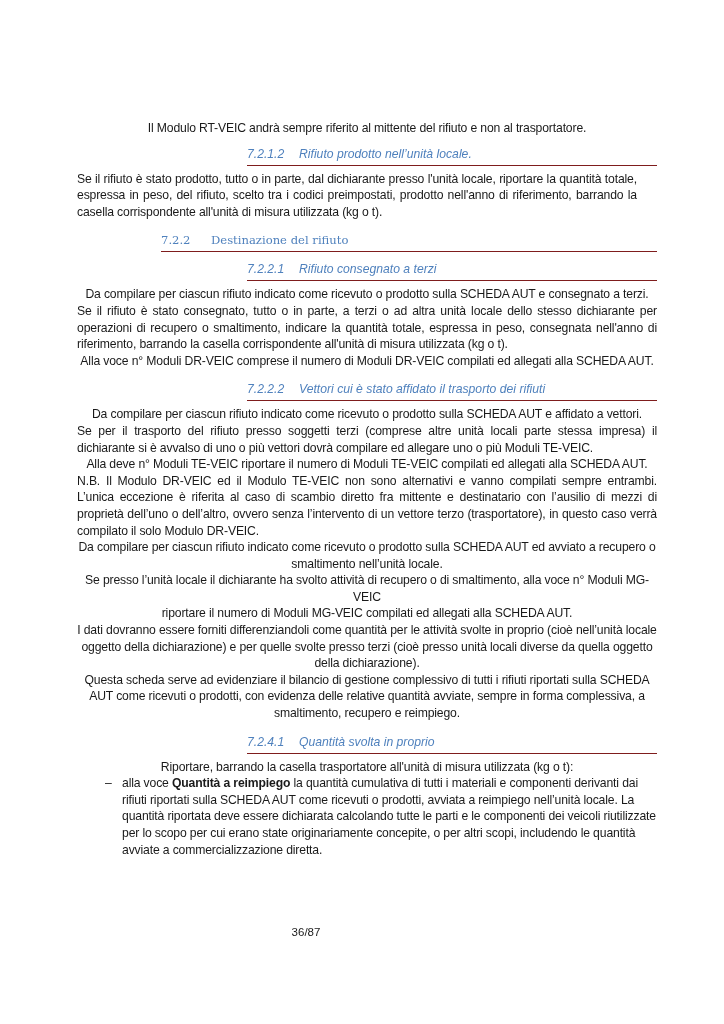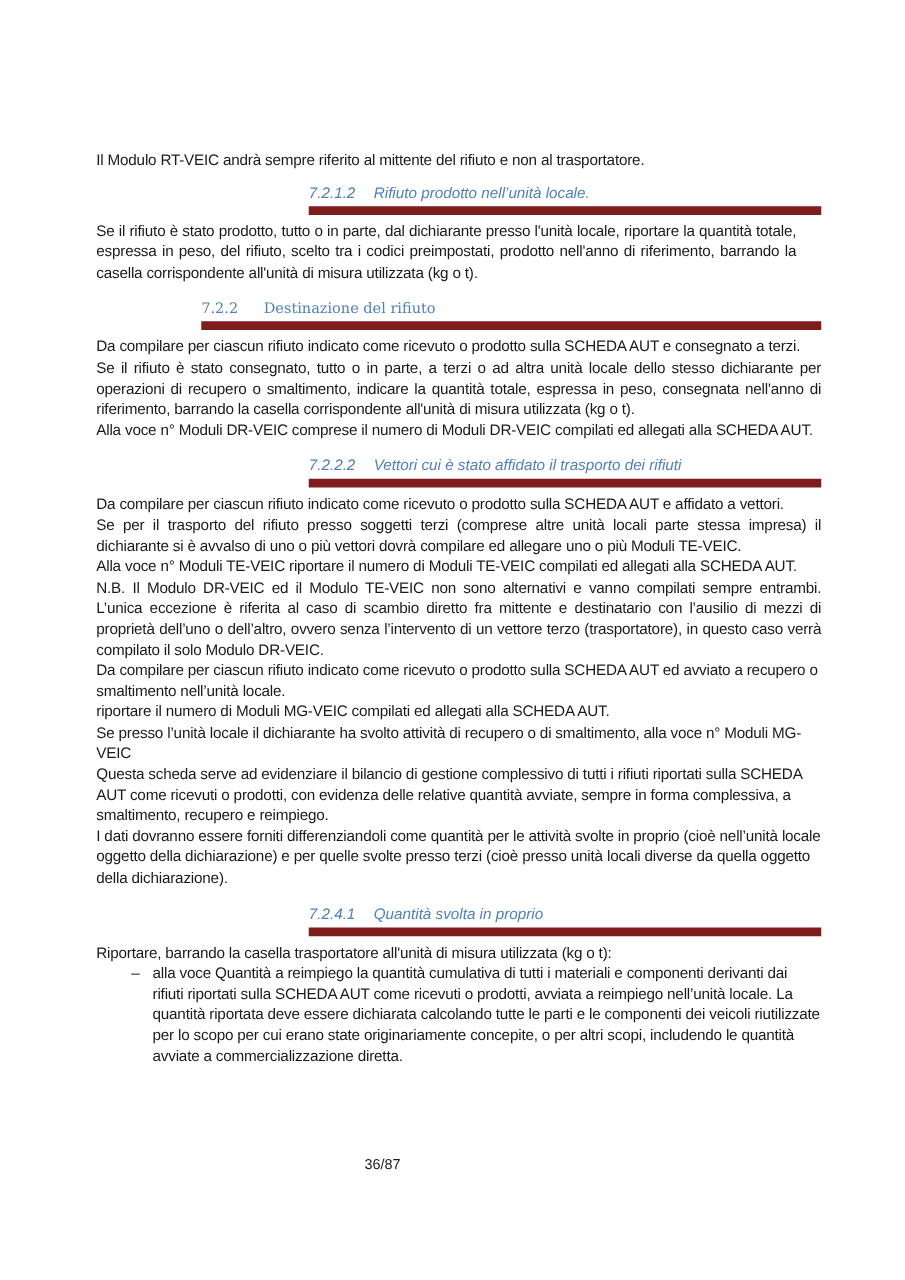--- a/index.html
+++ b/index.html
@@ -2,72 +2,75 @@
 <html><head>
   <meta charset="utf-8">
   <style>
     html, body { margin: 0; padding: 0; background: #ffffff; }
     body { width: 724px; height: 1024px; position: relative; overflow: hidden; }
     .page {
       position: absolute; left: 0; top: 0; width: 724px; height: 1024px; background: #ffffff;
       font-family: "Liberation Sans", sans-serif; color: #1a1a1a;
     }
     .content { position: absolute; left: 77px; top: 120px; width: 580px; }
-    p, .line { margin: 0; font-size: 12.2px; line-height: 16.6px; letter-spacing: -0.15px; }
+    p, .line { margin: 0; font-size: 12.2px; line-height: 16.6px; letter-spacing: -0.15px; text-align: center; }
     .justify { text-align: justify; }
     .heading {
       color: #4f81bd; font-size: 12.2px; line-height: 16px;
-      border-bottom: 7px solid #7f1d1d; padding-bottom: 3px; margin-top: 9px; margin-bottom: 5px;
+      border-bottom: 1px solid #7f1d1d; padding-bottom: 3px; margin-top: 9px; margin-bottom: 5px;
     }
     .heading .num { display: inline-block; width: 52px; }
     .h3 { margin-left: 170px; font-style: italic; }
     .h2 { margin-left: 84px; font-family: "DejaVu Serif", serif; font-size: 11.6px; }
     .h2 .num { width: 50px; }
     .h3-serif { margin-left: 170px; font-family: "DejaVu Serif", serif; font-size: 11.6px; }
     ul.dash { list-style: none; margin: 0; padding: 0 0 0 28px; }
     ul.dash li { position: relative; padding-left: 17px; font-size: 12.2px; line-height: 16.6px; letter-spacing: -0.15px; }
     ul.dash li .bullet { position: absolute; left: 0; top: 0; }
-    b { font-weight: normal; text-align: center; }
+    b { font-weight: bold; text-align: center; }
     .pagenum { position: absolute; left: 0; width: 612px; top: 926px; text-align: center; font-size: 11.5px; color: #1a1a1a; }
   </style>
 </head>
 <body>
 
 <div class="page">
   <div class="content">
 
     <p>Il Modulo RT-VEIC andrà sempre riferito al mittente del rifiuto e non al trasportatore.</p>
 
     <div class="heading h3">
       <span class="num">7.2.1.2</span><span>Rifiuto prodotto nell’unità locale.</span>
     </div>
     <p class="justify" style="width:560px">Se il rifiuto è stato prodotto, tutto o in parte, dal dichiarante presso l'unità locale, riportare la quantità totale, espressa in peso, del rifiuto, scelto tra i codici preimpostati, prodotto nell'anno di riferimento, barrando la casella corrispondente all'unità di misura utilizzata (kg o t).</p>
 
     <div class="heading h2" style="margin-top:12px">
       <span class="num">7.2.2</span><span>Destinazione del rifiuto</span>
     </div>
 
+    <div class="heading h3">
+      <span class="num">7.2.2.1</span><span>Rifiuto consegnato a terzi</span>
+    </div>
     <p>Da compilare per ciascun rifiuto indicato come ricevuto o prodotto sulla SCHEDA AUT e consegnato a terzi.</p>
     <p class="justify">Se il rifiuto è stato consegnato, tutto o in parte, a terzi o ad altra unità locale dello stesso dichiarante per operazioni di recupero o smaltimento, indicare la quantità totale, espressa in peso, consegnata nell'anno di riferimento, barrando la casella corrispondente all'unità di misura utilizzata (kg o t).</p>
     <p>Alla voce n° Moduli DR-VEIC comprese il numero di Moduli DR-VEIC compilati ed allegati alla SCHEDA AUT.</p>
 
     <div class="heading h3" style="margin-top:12px">
       <span class="num">7.2.2.2</span><span>Vettori cui è stato affidato il trasporto dei rifiuti</span>
     </div>
     <p>Da compilare per ciascun rifiuto indicato come ricevuto o prodotto sulla SCHEDA AUT e affidato a vettori.</p>
     <p class="justify">Se per il trasporto del rifiuto presso soggetti terzi (comprese altre unità locali parte stessa impresa) il dichiarante si è avvalso di uno o più vettori dovrà compilare ed allegare uno o più Moduli TE-VEIC.</p>
-    <p>Alla voce n° Moduli TE-VEIC riportare il numero di Moduli TE-VEIC compilati ed allegati alla SCHEDA AUT.</p>
+    <p>Alla deve n° Moduli TE-VEIC riportare il numero di Moduli TE-VEIC compilati ed allegati alla SCHEDA AUT.</p>
     <p class="justify">N.B. Il Modulo DR-VEIC ed il Modulo TE-VEIC non sono alternativi e vanno compilati sempre entrambi. L’unica eccezione è riferita al caso di scambio diretto fra mittente e destinatario con l’ausilio di mezzi di proprietà dell’uno o dell’altro, ovvero senza l’intervento di un vettore terzo (trasportatore), in questo caso verrà compilato il solo Modulo DR-VEIC.</p>
 
     <p>Da compilare per ciascun rifiuto indicato come ricevuto o prodotto sulla SCHEDA AUT ed avviato a recupero o smaltimento nell’unità locale.</p>
+    <p>Se presso l’unità locale il dichiarante ha svolto attività di recupero o di smaltimento, alla voce n° Moduli MG-VEIC</p>
     <p>riportare il numero di Moduli MG-VEIC compilati ed allegati alla SCHEDA AUT.</p>
-    <p>Se presso l’unità locale il dichiarante ha svolto attività di recupero o di smaltimento, alla voce n° Moduli MG-VEIC</p>
 
+    <p>I dati dovranno essere forniti differenziandoli come quantità per le attività svolte in proprio (cioè nell’unità locale oggetto della dichiarazione) e per quelle svolte presso terzi (cioè presso unità locali diverse da quella oggetto della dichiarazione).</p>
     <p>Questa scheda serve ad evidenziare il bilancio di gestione complessivo di tutti i rifiuti riportati sulla SCHEDA AUT come ricevuti o prodotti, con evidenza delle relative quantità avviate, sempre in forma complessiva, a smaltimento, recupero e reimpiego.</p>
-    <p>I dati dovranno essere forniti differenziandoli come quantità per le attività svolte in proprio (cioè nell’unità locale oggetto della dichiarazione) e per quelle svolte presso terzi (cioè presso unità locali diverse da quella oggetto della dichiarazione).</p>
 
     <div class="heading h3" style="margin-top:12px">
       <span class="num">7.2.4.1</span><span>Quantità svolta in proprio</span>
     </div>
     <p>Riportare, barrando la casella trasportatore all'unità di misura utilizzata (kg o t):</p>
     <ul class="dash">
       <li>
         <span class="bullet">–</span>
         <span>alla voce </span><b>Quantità a reimpiego</b><span> la quantità cumulativa di tutti i materiali e componenti derivanti dai rifiuti riportati  sulla SCHEDA AUT come ricevuti o prodotti, avviata a reimpiego nell’unità locale. La quantità riportata deve essere dichiarata calcolando tutte le parti e le componenti dei veicoli riutilizzate per lo scopo per cui erano state originariamente concepite, o per altri scopi, includendo le quantità avviate a commercializzazione diretta.</span>
       </li>

